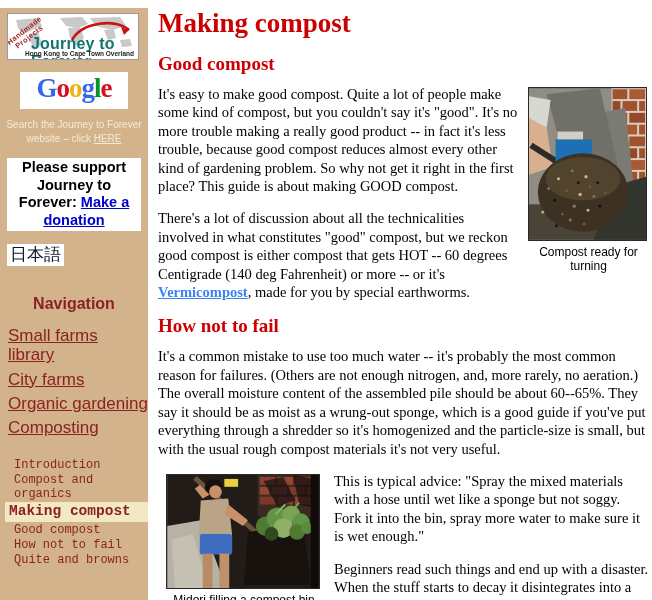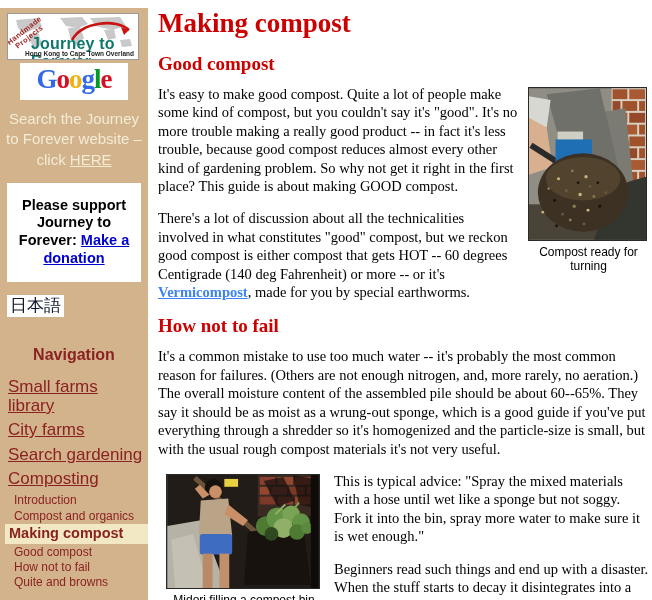--- a/index.html
+++ b/index.html
@@ -26,51 +26,51 @@
     line-height:1.05; text-align:center; width:46px;
   }
   .logo-title {
     position:absolute; left:23px; top:21px; font-size:16px; font-weight:bold;
     color:#0f766e; letter-spacing:.2px;
   }
   .logo-sub {
     position:absolute; right:4px; bottom:2px; font-size:6.5px; font-weight:bold; color:#222;
   }
   .google-box {
-    width:108px; margin:3px auto 0; background:#fff; text-align:center; padding:1px 0 5px;
+    width:108px; margin:12px auto 0; background:#fff; text-align:center; padding:1px 0 5px;
   }
   .google-word {
     font-family:"Liberation Serif", serif; font-weight:bold; font-size:27px; letter-spacing:-1px;
   }
   .gl-0, .gl-3 { color:#3369E8; }
   .gl-1, .gl-5 { color:#D50F25; }
   .gl-2 { color:#EEB211; }
   .gl-4 { color:#009925; }
   .search-note {
-    margin:9px 3px 0; text-align:center; color:#F2ECD5; font-size:15px; line-height:1.35;
+    margin:9px 3px 0; text-align:center; color:#F2ECD5; font-size:10px; line-height:1.35;
   }
   .search-note a { color:#F2ECD5; text-decoration:underline; cursor:pointer; }
   .donate-box {
     margin:13px 7px 0; background:#fff; text-align:center; font-weight:bold;
-    font-size:14.5px; line-height:1.22; padding:14px 4px; color:#000;
+    font-size:14.5px; line-height:1.22; padding:1px 4px; color:#000;
   }
   .donate-box a { color:#0000CC; text-decoration:underline; cursor:pointer; }
   .jp-box {
     display:inline-block; margin:13px 0 0 7px; background:#fff; padding:0 3px;
     font-size:17px; color:#0f172a; line-height:1.3;
   }
   .nav-heading {
     margin-top:29px; text-align:center; font-size:16px; font-weight:bold; color:#8B2222;
   }
   .nav-main { margin:13px 0 0 8px; }
   .nav-main a {
     display:block; font-size:17px; font-weight:normal; color:#8B2222;
     text-decoration:underline; line-height:1.14; margin-bottom:5px; cursor:pointer;
   }
-  .nav-sub { margin-top:5px; }
+  .nav-sub { margin-top:20px;font-family:Liberation Mono, monospace; }
   .nav-sub a {
     display:block; margin:0 0 1px 14px; font-size:12px; color:#8B2222;
     text-decoration:none; line-height:1.18; cursor:pointer;
   }
   .nav-sub a.active {
     margin-left:5px; padding:2px 0 2px 4px; background:#F2E8C4;
     font-size:14.5px; font-weight:bold; line-height:1.1;
   }
 
   
@@ -127,21 +127,21 @@
 
     <div class="donate-box"><span>Please support Journey to Forever: </span><a>Make a donation</a></div>
 
     <div class="jp-box">日本語</div>
 
     <div class="nav-heading">Navigation</div>
 
     <nav class="nav-main">
       <a>Small farms library</a>
       <a>City farms</a>
-      <a>Search gardening</a>
+      <a>Organic gardening</a>
       <a>Composting</a>
     </nav>
 
     <nav class="nav-sub">
       <a>Introduction</a>
       <a>Compost and organics</a>
       <a class="active">Making compost</a>
       <a>Good compost</a>
       <a>How not to fail</a>
       <a>Quite and browns</a>

